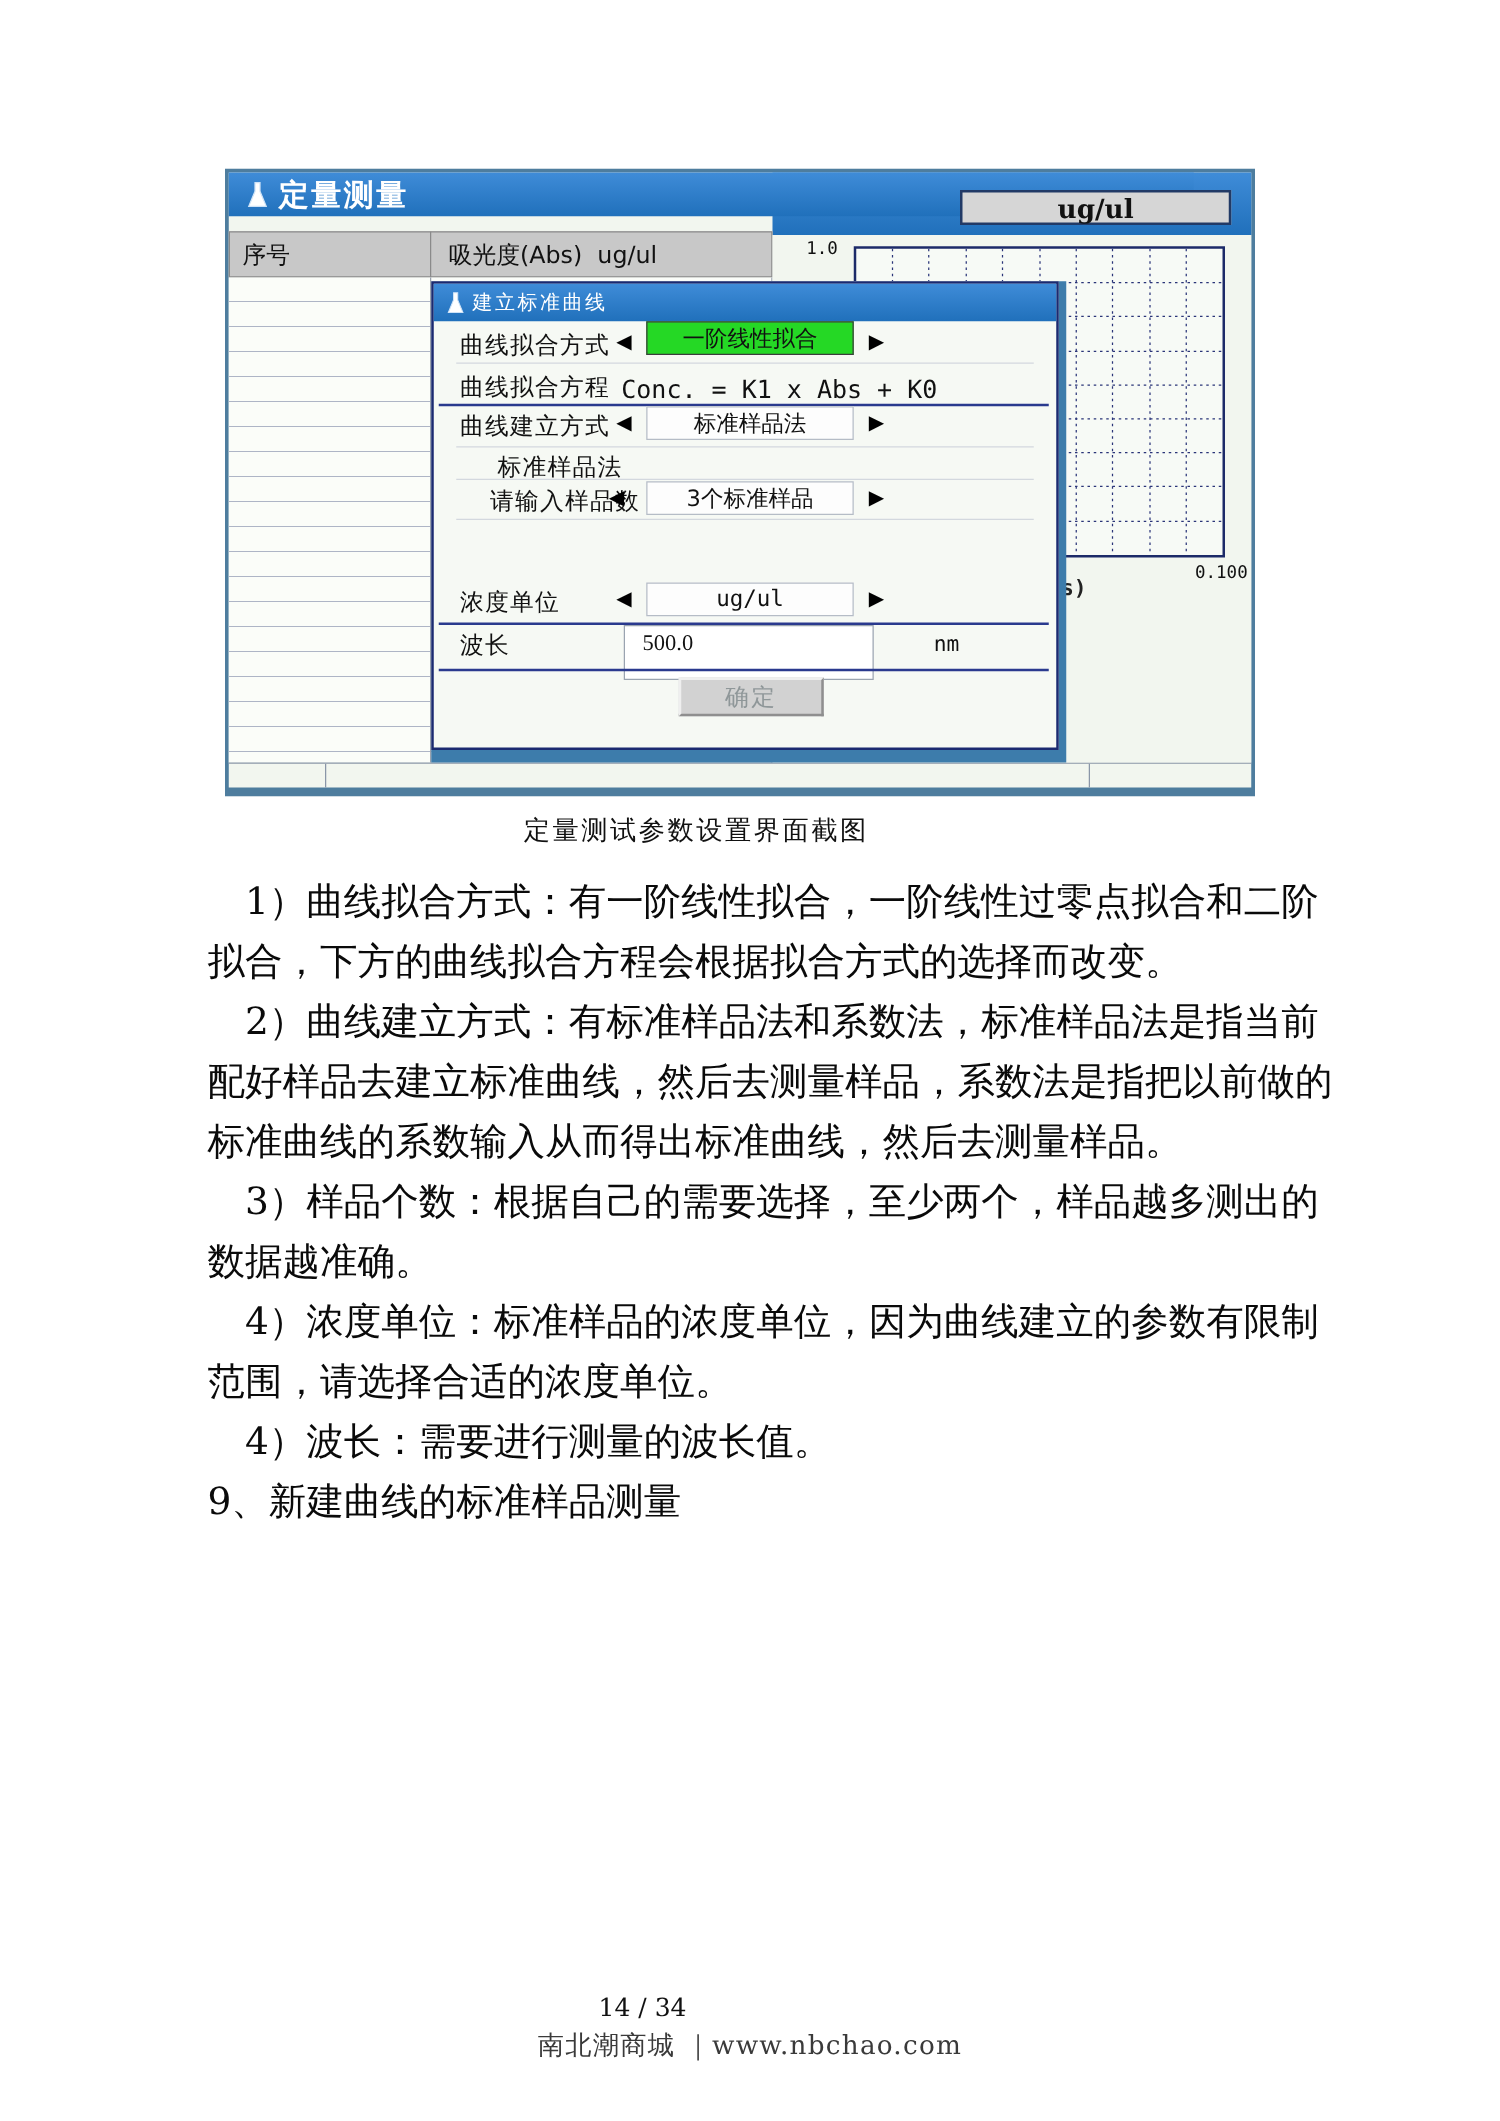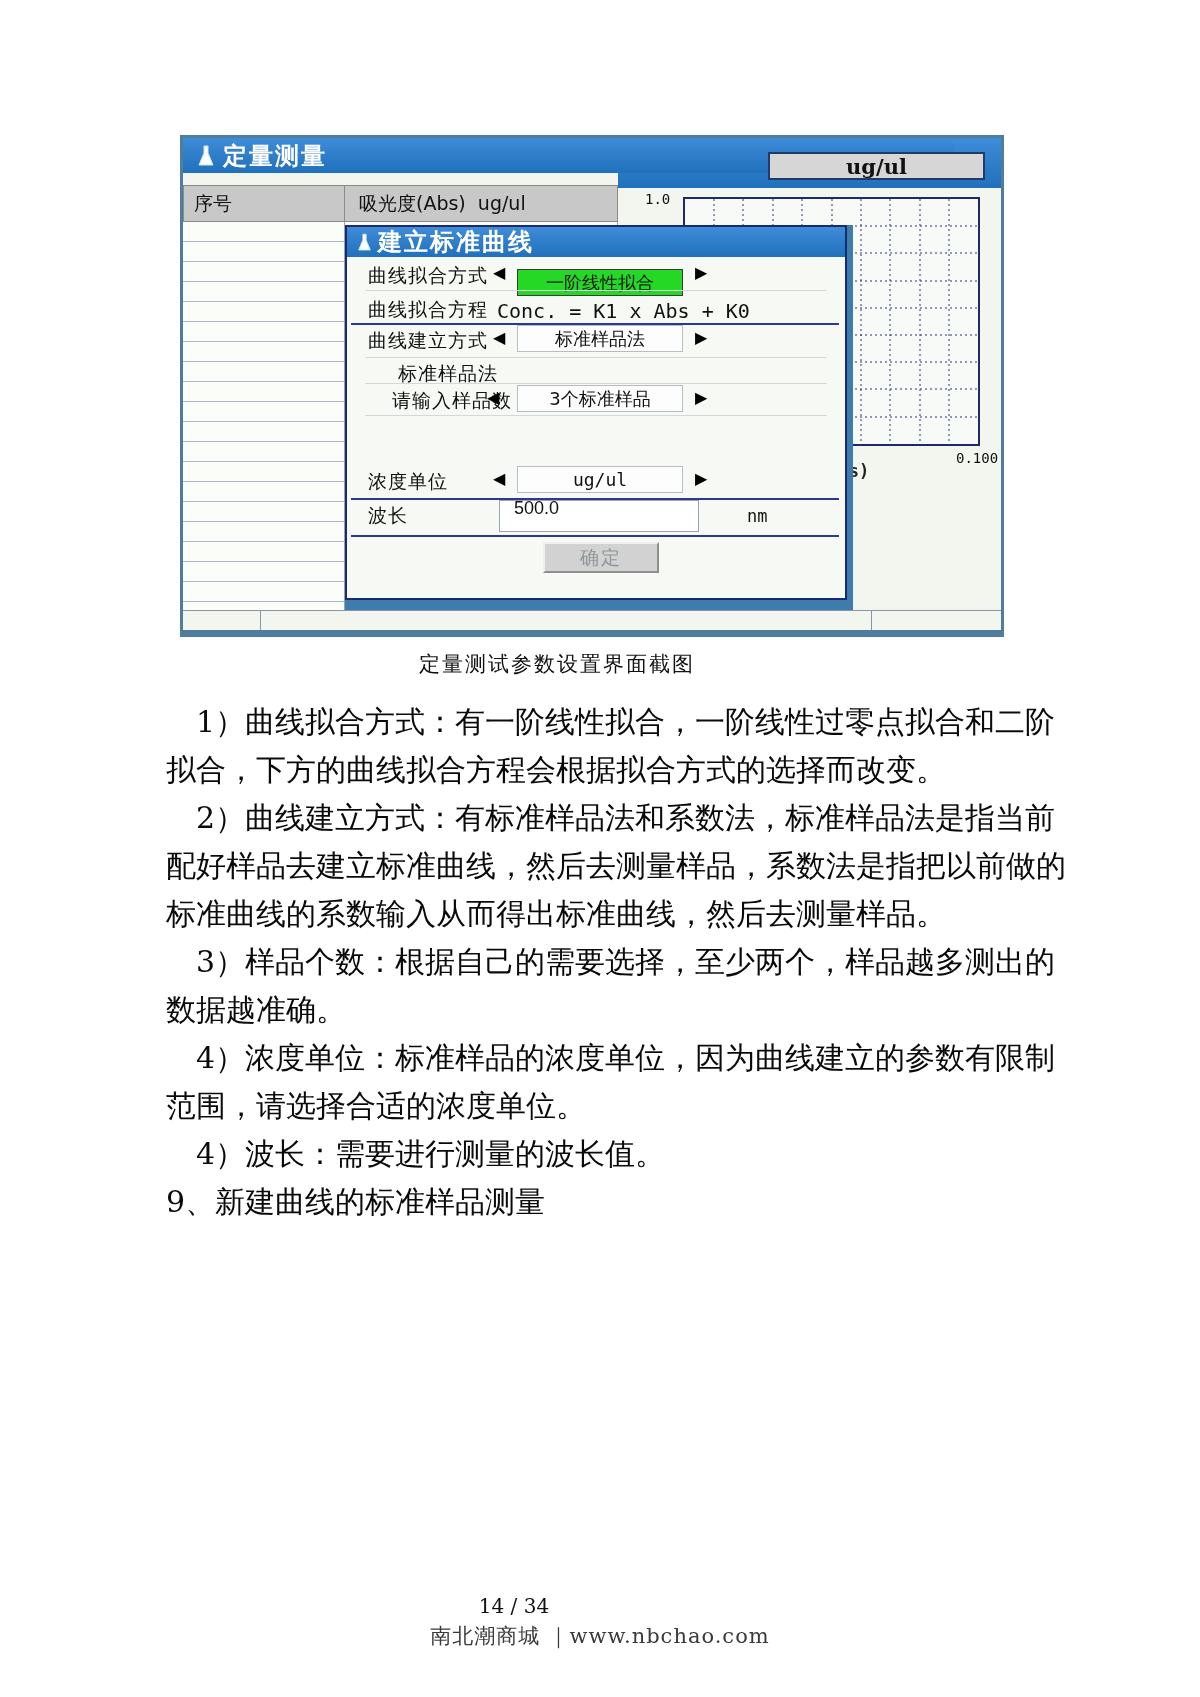--- a/index.html
+++ b/index.html
@@ -36,33 +36,33 @@
   .chart{position:absolute;left:65px;top:9px;width:297px;height:249px;border:2px solid #1c2a68;
          box-sizing:border-box;background:#f7faf6;}
   .xmax{position:absolute;left:338px;top:262px;font-family:"DejaVu Sans Mono",monospace;font-size:14px;color:#111;}
   .xlabel{position:absolute;left:200px;top:273px;font-family:"DejaVu Sans Mono",monospace;font-size:17px;font-weight:bold;color:#222;}
   
   .dlgwrap{position:absolute;left:345px;top:225px;width:508px;height:385px;background:#3d7cab;}
   .dlg{position:absolute;left:0;top:0;right:6px;bottom:10px;border:2px solid #1b2a70;
        background:#f6f9f4;box-sizing:border-box;}
   .dlgtitle{position:absolute;left:0;top:0;width:100%;height:30px;
             background:linear-gradient(#3f8cd8,#2070bb);display:flex;align-items:center;}
-  .dlgtitle .ttl{color:#fff;font-size:24px;font-weight:bold;letter-spacing:2px;margin-left:6px;}
+  .dlgtitle .ttl{color:#fff;font-size:16px;font-weight:normal;letter-spacing:2px;margin-left:6px;}
   .dlgbody{position:absolute;left:0;top:30px;right:0;bottom:0;}
   .dl{position:absolute;font-size:19px;color:#111;letter-spacing:1px;white-space:nowrap;}
   .arrow{position:absolute;font-size:16px;color:#000;cursor:pointer;line-height:1;}
   .vbox{position:absolute;width:166px;height:27px;box-sizing:border-box;
         display:flex;align-items:center;justify-content:center;font-size:18px;color:#111;}
   .vgreen{background:#25d825;border:1px solid #3c3c3c;}
   .vwhite{background:#fdfdfd;border:1px solid #b5bcc6;}
   .sep{position:absolute;left:18px;width:462px;height:1px;background:#d3d8de;}
   .nsep{position:absolute;left:4px;width:488px;height:2px;background:#2a3a8e;}
   .eq{position:absolute;font-family:"DejaVu Sans Mono",monospace;font-size:20px;color:#111;white-space:nowrap;}
-  .winput{position:absolute;left:152px;top:243px;width:200px;height:32px;background:#fff;
-          border:1px solid #9aa4b0;box-sizing:border-box;font-family:Liberation Sans, sans-serif;
+  .winput{position:absolute;left:152px;top:243px;width:200px;height:44px;background:#fff;
+          border:1px solid #9aa4b0;box-sizing:border-box;font-family:Liberation Serif, serif;
           font-size:18px;color:#111;padding:0 0 16px 14px;display:flex;align-items:center;}
   .nm{position:absolute;left:400px;top:249px;font-family:"DejaVu Sans Mono",monospace;font-size:17px;color:#111;}
   .okbtn{position:absolute;left:196px;top:285px;width:116px;height:31px;background:#d2d2d2;
          border:2px solid;border-color:#efefef #8f8f8f #8f8f8f #efefef;box-sizing:border-box;
          color:#8f9799;font-size:19px;display:flex;align-items:center;justify-content:center;letter-spacing:2px;}
   
   .caption{position:absolute;left:57px;top:650px;width:1000px;text-align:center;
            font-family:"DejaVu Serif",serif;font-size:21px;color:#111;letter-spacing:2px;}
   .bodyline{position:absolute;left:166px;width:900px;height:48px;line-height:48px;
             font-family:"DejaVu Serif",serif;font-size:30px;color:#0a0a0a;white-space:nowrap;}
@@ -137,21 +137,21 @@
       <div class="dlgtitle">
         <svg class="flask" viewBox="0 0 18 22" style="width:15px;height:19px;margin-left:10px;">
           <path d="M7 1 L11 1 L11 8 L16 20 L2 20 L7 8 Z" fill="#ffffff" stroke="#cfe3f7" stroke-width="1"></path>
         </svg>
         <span class="ttl">建立标准曲线</span>
       </div>
       <div class="dlgbody">
 
         <span class="dl" style="left:21px;top:6px;">曲线拟合方式</span>
         <span class="arrow" style="left:146px;top:8px;">◀</span>
-        <div class="vbox vgreen" style="left:170px;top:12px;">一阶线性拟合</div>
+        <div class="vbox vgreen" style="left:170px;top:0;">一阶线性拟合</div>
         <span class="arrow" style="left:348px;top:8px;">▶</span>
         <div class="sep" style="top:33px;"></div>
 
         <span class="dl" style="left:21px;top:40px;">曲线拟合方程</span>
         <span class="eq" style="left:150px;top:42px;">Conc. = K1 x Abs + K0</span>
         <div class="nsep" style="top:66px;"></div>
 
         <span class="dl" style="left:21px;top:71px;">曲线建立方式</span>
         <span class="arrow" style="left:146px;top:73px;">◀</span>
         <div class="vbox vwhite" style="left:170px;top:68px;">标准样品法</div>

